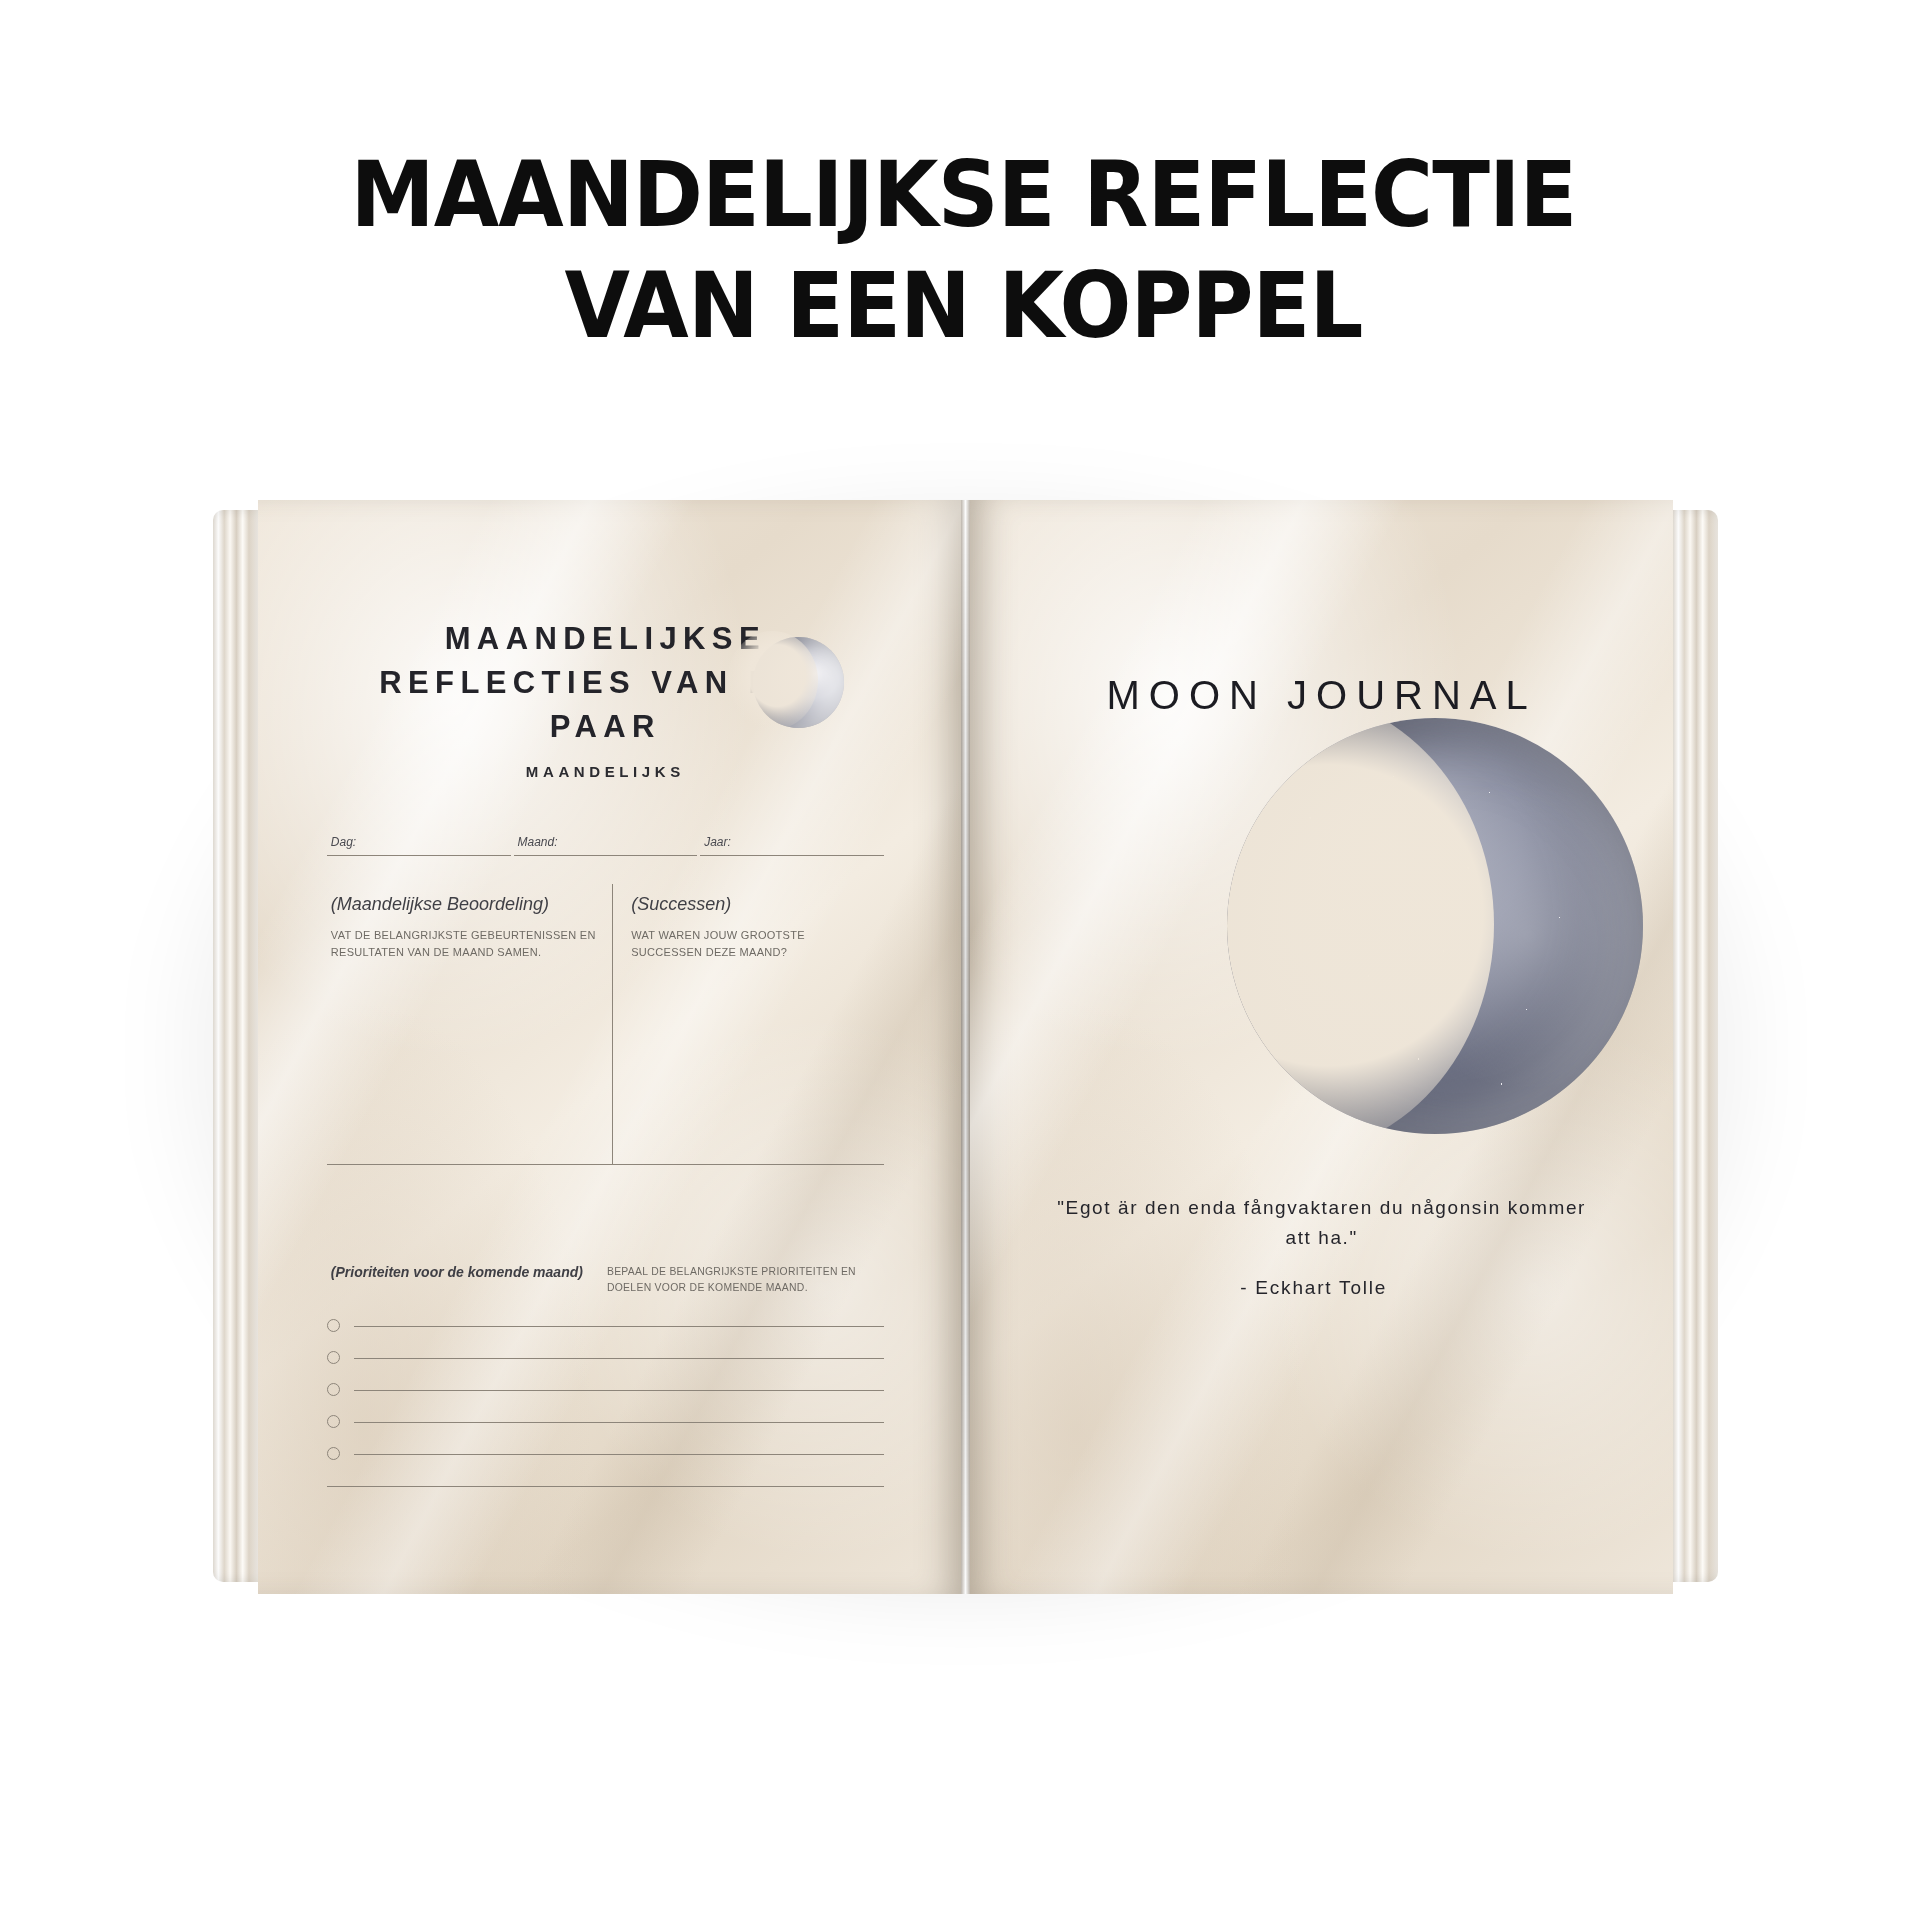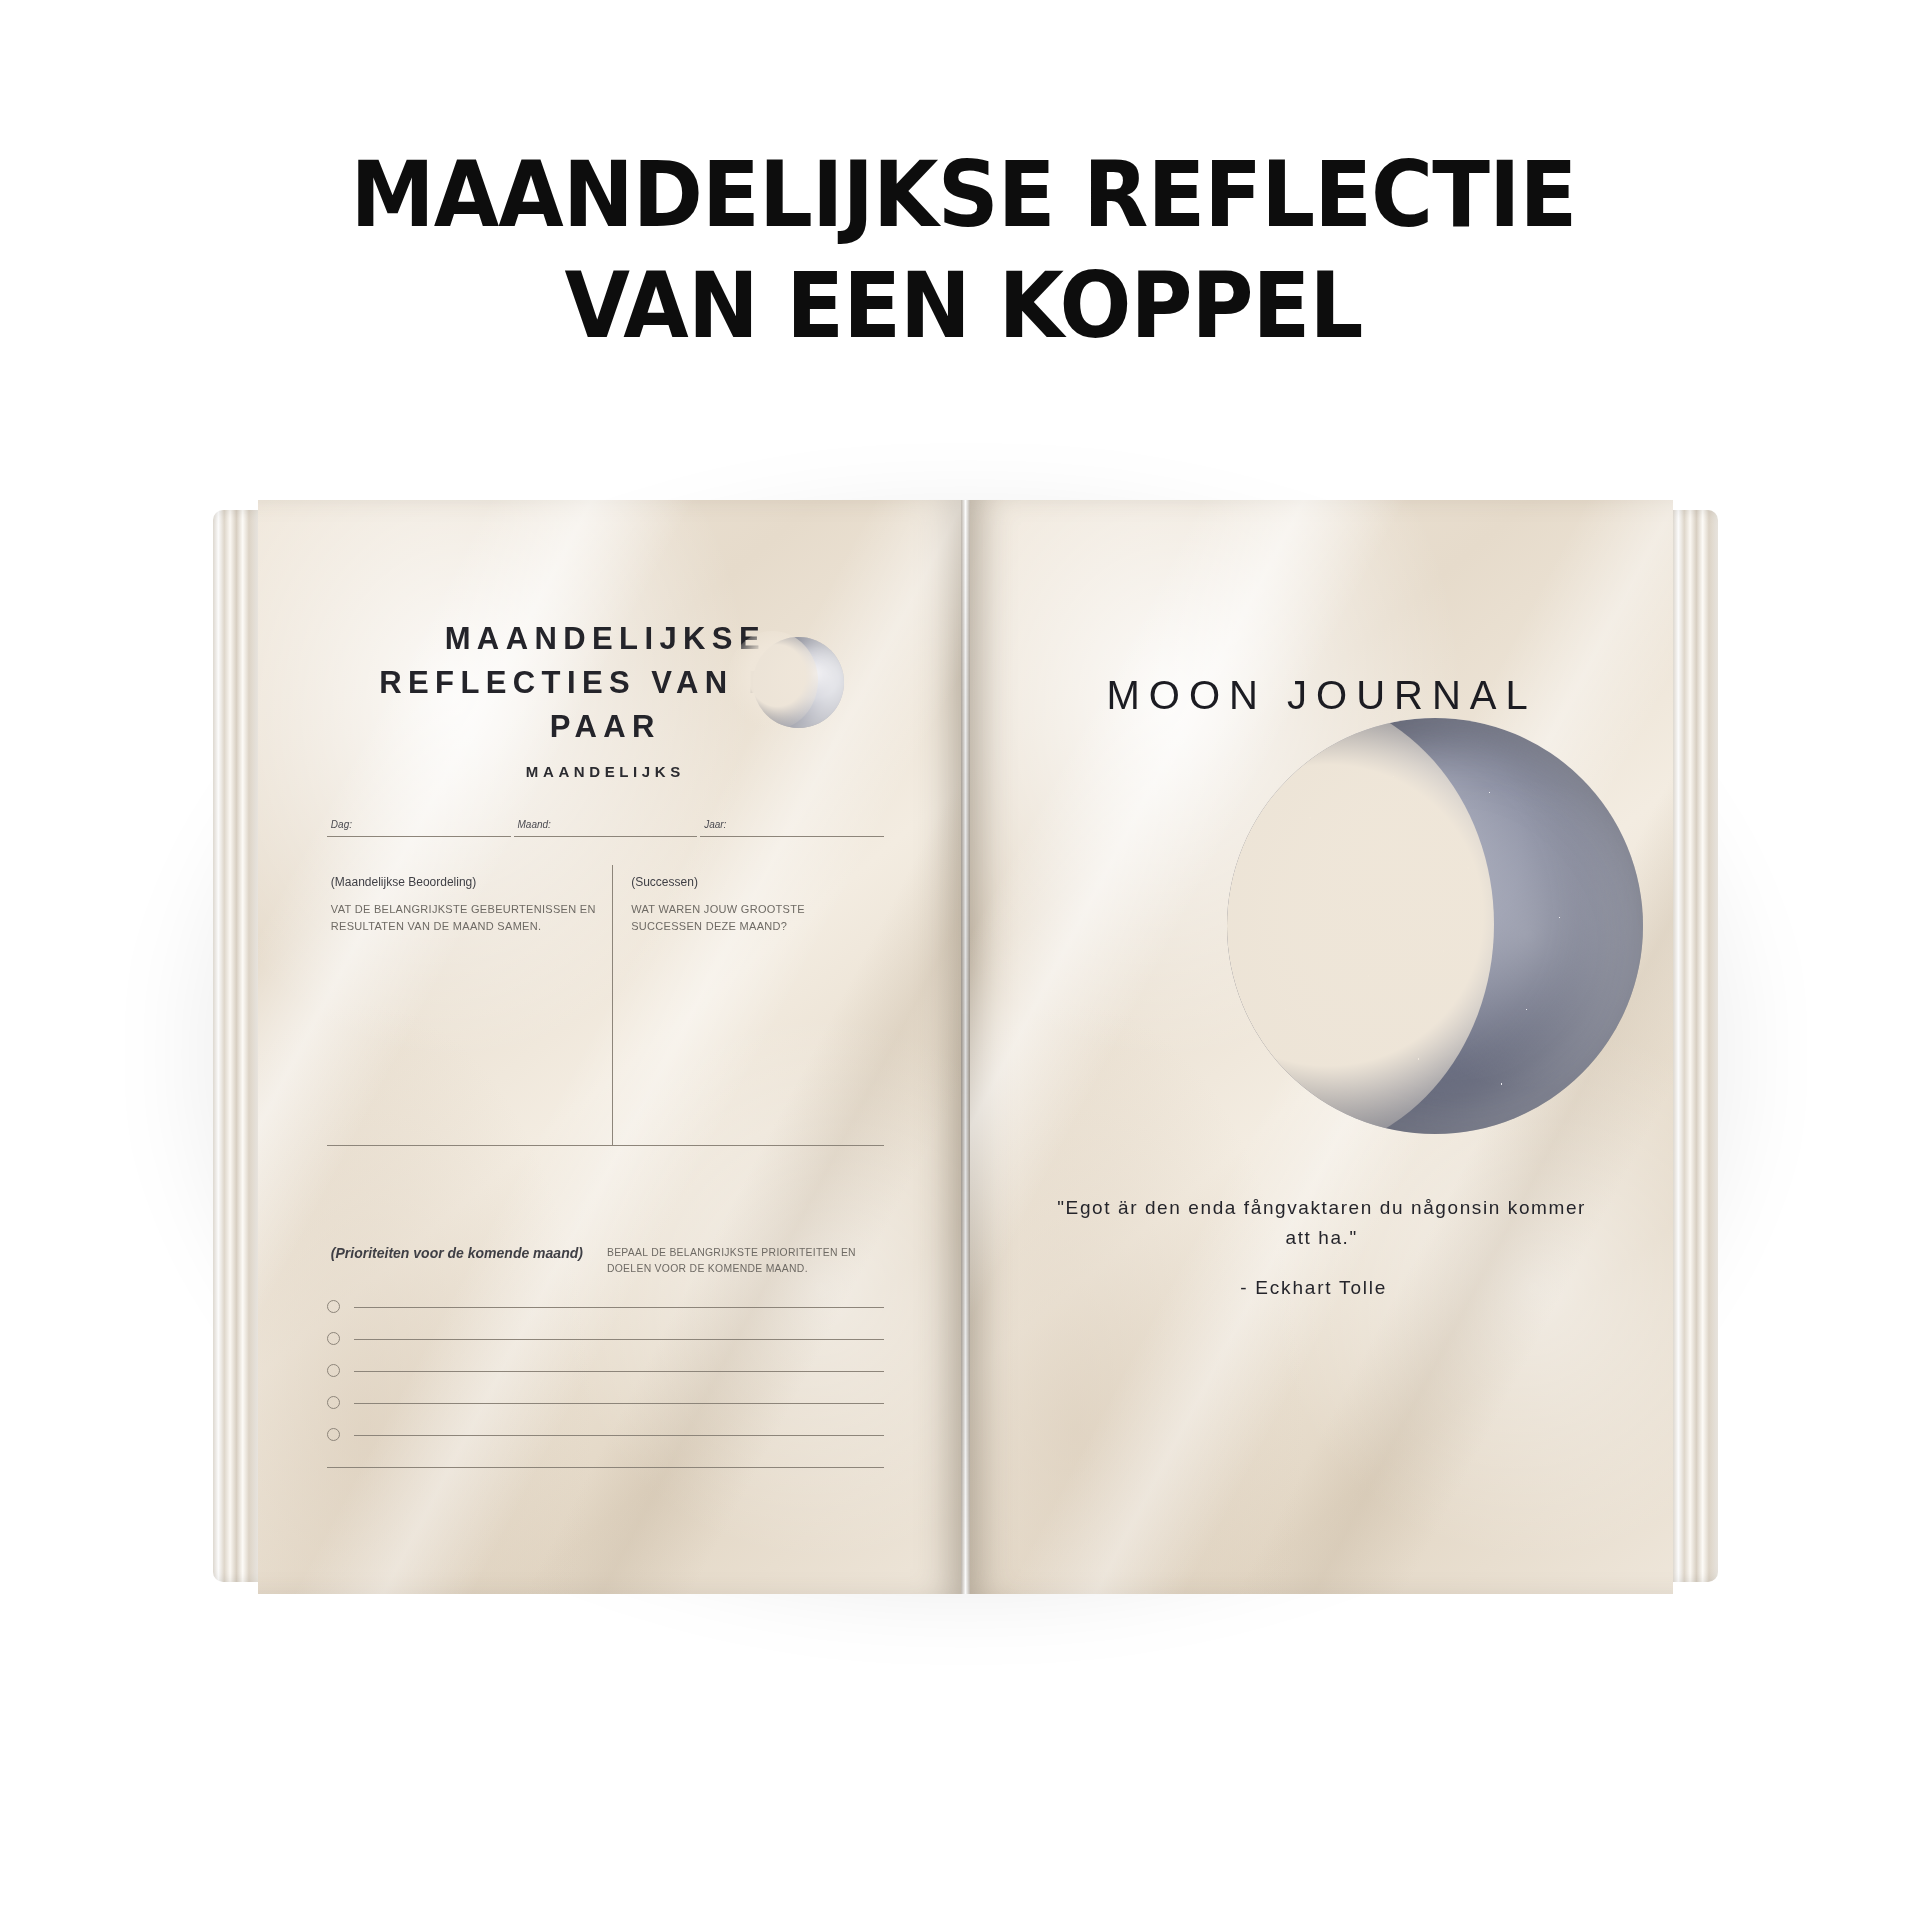--- a/index.html
+++ b/index.html
@@ -123,40 +123,41 @@
       radial-gradient(circle at 68% 40%, #f2f1f4 0%, #cfd0d8 30%, #8b8d9b 62%, #5c5f70 100%);
     box-shadow: inset -16px -6px 22px rgba(255,255,255,0.55), inset 10px 6px 18px rgba(40,42,55,0.45);
   }
   .moon-small::before {
     content:""; position:absolute; left:-26px; top:-6px;
     width: 91px; height: 99px; border-radius: 50%;
     background: radial-gradient(ellipse at 55% 45%, rgba(239,230,217,0.98) 40%, rgba(239,230,217,0.0) 72%);
   }
 
   .fields {
-    margin-top: 39px;
+    margin-top: 55px;
     display: flex;
     gap: 3px;
     font-style: italic;
-    font-size: 10px;
+    font-size: 12px;
     color: #4a4a50;
   }
   .fields .f { flex: 1 1 33.33%; border-bottom: 1px solid #8d857a; padding-bottom: 6px; }
   .fields .f span { padding-left: 4px; }
 
   .grid2 {
     display: flex;
     margin-top: 28px;
     border-bottom: 1px solid #8d857a;
   }
   .cell { padding: 10px 14px 22px 4px; }
   .cell.a { flex: 0 0 48%; }
   .cell.b { flex: 1 1 52%; border-left: 1px solid #8d857a; padding-left: 18px; min-height: 248px; }
   .cell-label {
-    font-size: 12px;
+    font-style: italic;
+    font-size: 18px;
     color: #3f3f45;
     margin-bottom: 12px;
   }
   .cell-hint {
     font-size: 11px;
     letter-spacing: 0.3px;
     color: #6e6a64;
     line-height: 1.5;
     text-transform: uppercase;
   }

